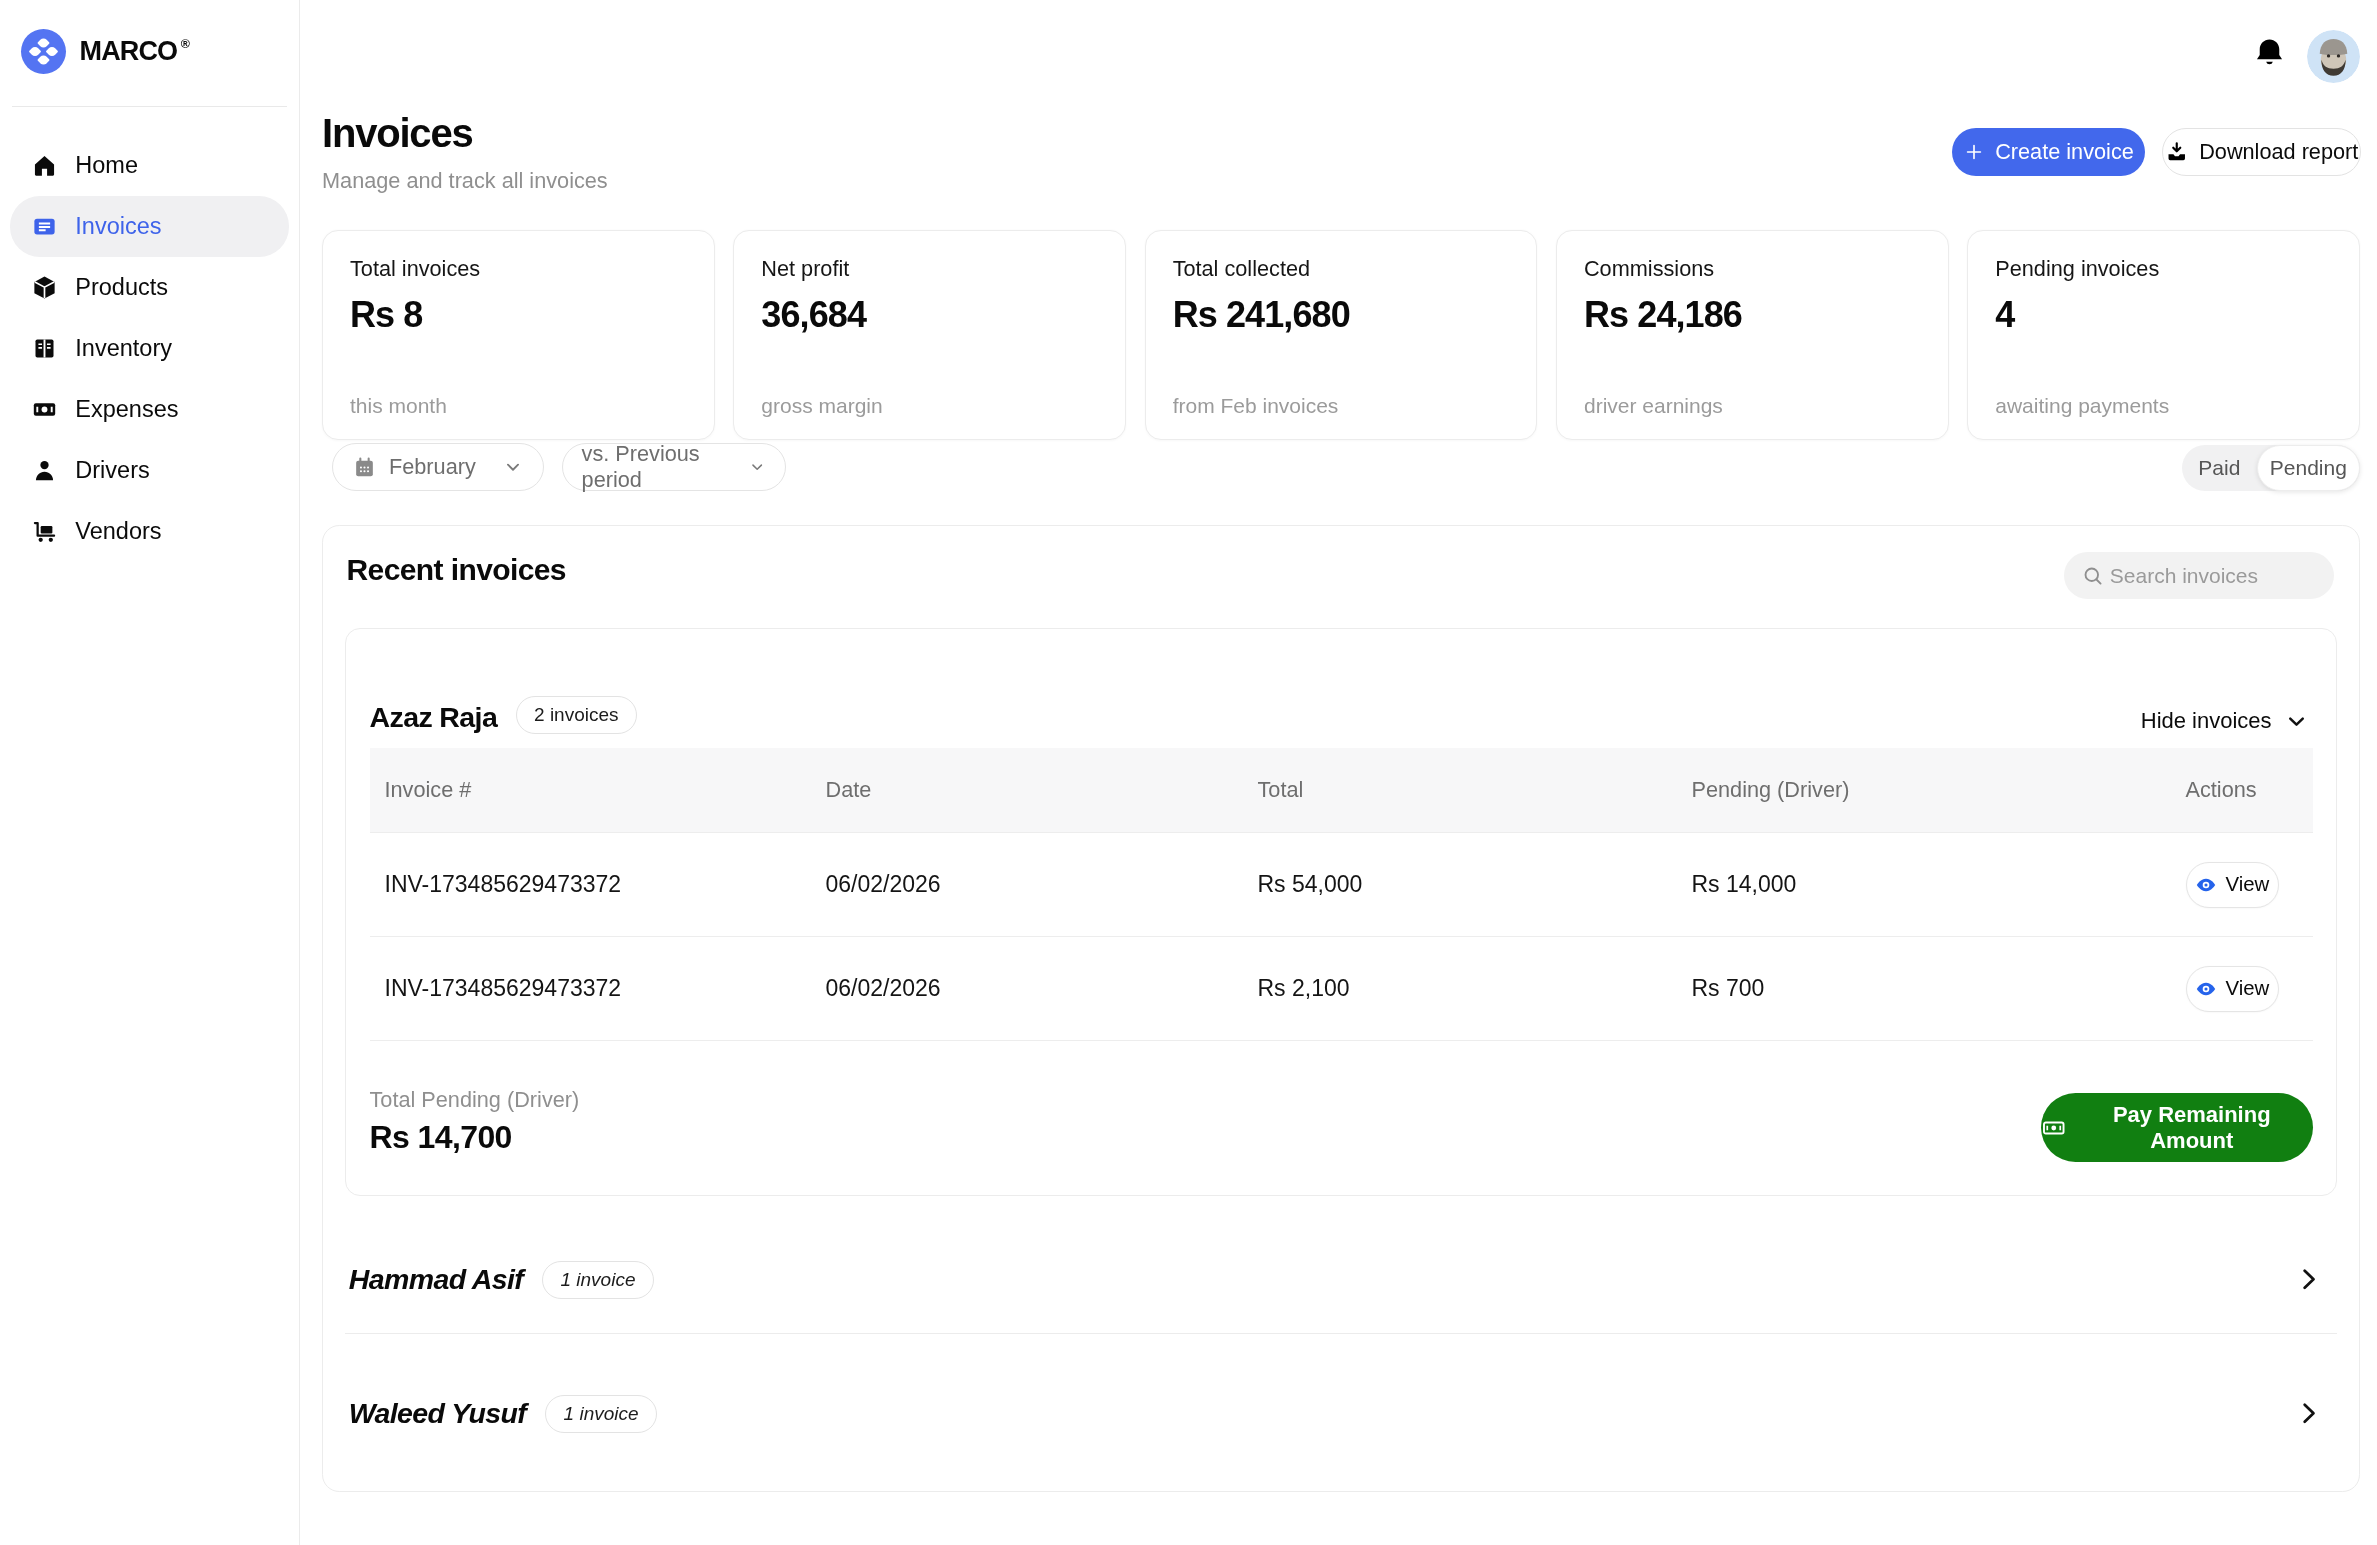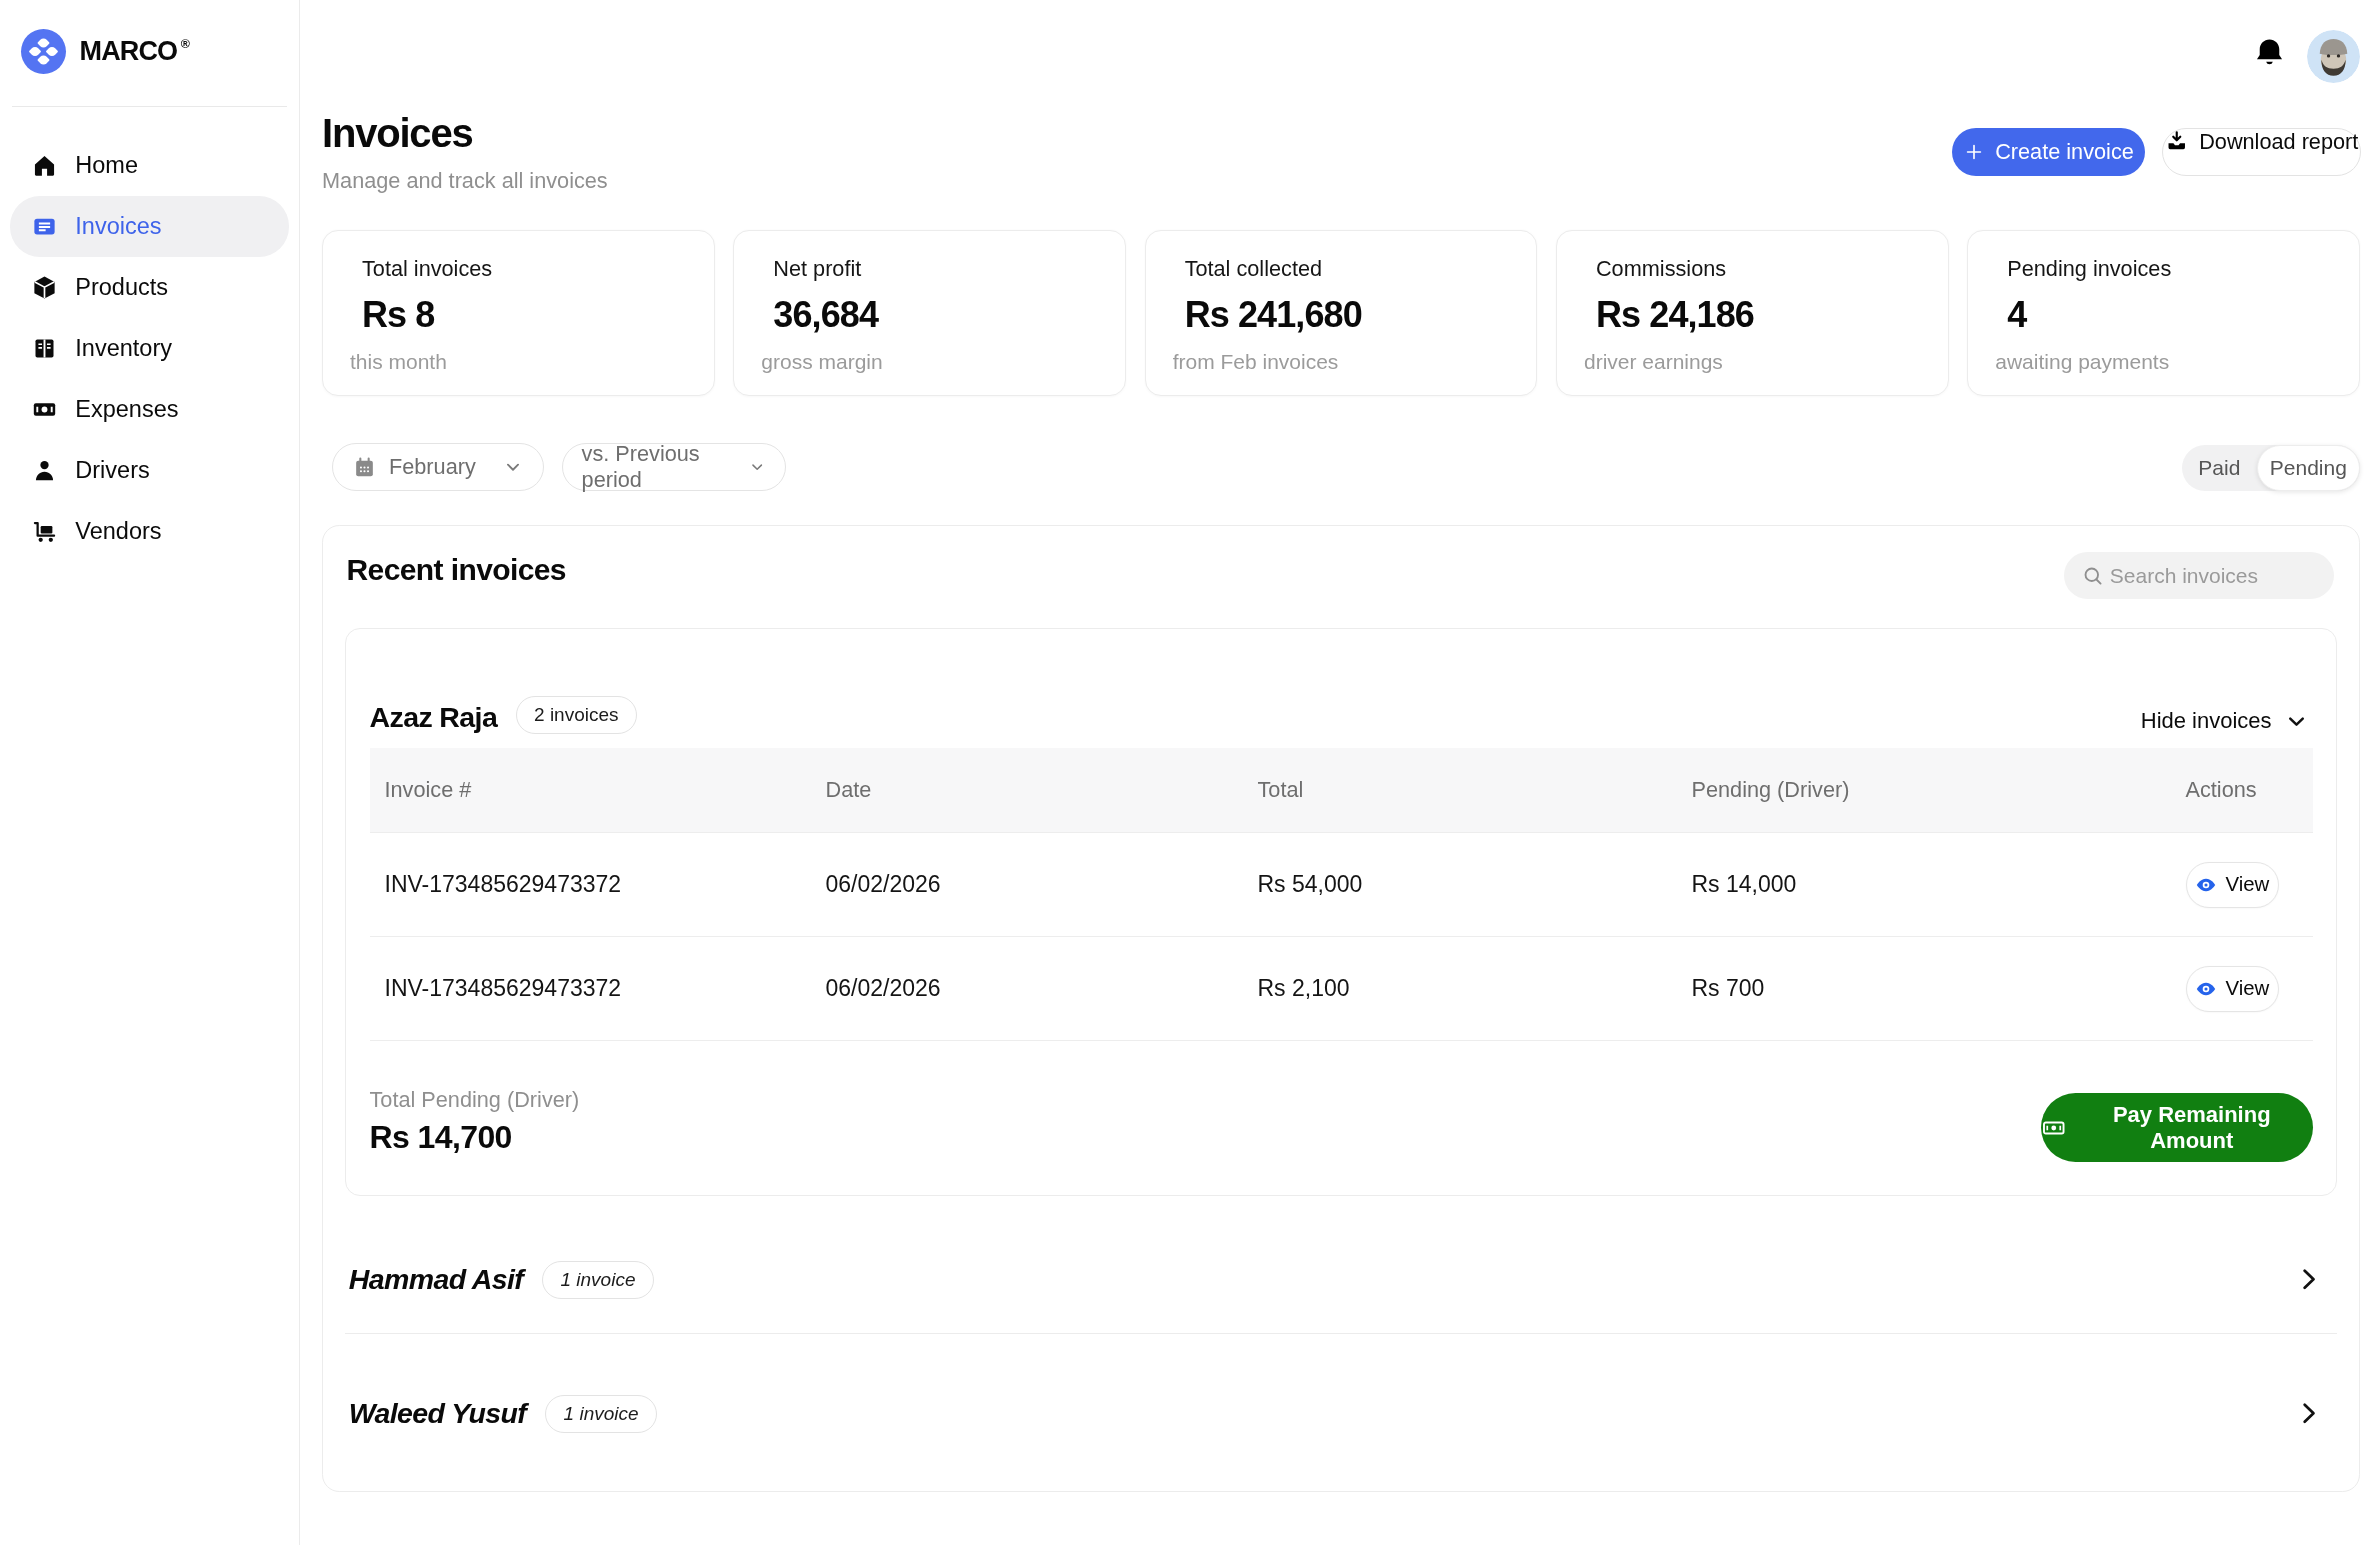--- a/index.html
+++ b/index.html
@@ -29,25 +29,25 @@
   
   .bell-btn { position:absolute; left:2252px; top:36px; width:35px; height:35px; cursor:pointer; }
   .avatar { position:absolute; left:2307px; top:30px; width:53px; height:53px; border-radius:50%; overflow:hidden; cursor:pointer; }
 
   
   .page-title { position:absolute; left:322px; top:111px; font-size:40px; font-weight:700; letter-spacing:-1.2px; color:#0a0a0a; }
   .page-subtitle { position:absolute; left:322px; top:168px; font-size:21.7px; color:#8f8f8f; }
   .btn-create { position:absolute; left:1952px; top:128px; width:193px; height:48px; border:none; border-radius:27px;
     background:#4268ec; color:#fff; font-size:21.7px; font-family:inherit; display:flex; align-items:center; justify-content:center; gap:10px; cursor:pointer; }
   .btn-download { position:absolute; left:2162px; top:128px; width:199px; height:48px; border:1.2px solid #e3e3e3; border-radius:27px;
-    background:#fff; color:#0b0b0b; font-size:21.7px; font-family:inherit; display:flex; justify-content:center; gap:11px; cursor:pointer; }
+    background:#fff; color:#0b0b0b; font-size:21.7px; font-family:inherit; display:flex; align-items:center; justify-content:center; gap:11px; cursor:pointer; }
 
   
   .stats { position:absolute; left:322px; top:230px; width:2038px; display:grid; grid-template-columns:repeat(5,1fr); gap:18.6px; }
-  .stat-card { height:166px; background:#fff; border:1.2px solid #ececec; border-radius:16px; padding:25px 39px; position:relative; box-shadow:0 0.6px 2.5px rgba(0,0,0,.03); }
+  .stat-card { height:210px; background:#fff; border:1.2px solid #ececec; border-radius:16px; padding:25px 27px; position:relative; box-shadow:0 0.6px 2.5px rgba(0,0,0,.03); }
   .stat-label { font-size:21.7px; color:#161616; }
   .stat-value { margin-top:12.4px; font-size:36px; font-weight:700; letter-spacing:-0.9px; color:#0a0a0a; }
   .stat-note { position:absolute; left:27px; bottom:21px; font-size:21px; color:#9b9b9b; }
 
   
   .pill-select { position:absolute; top:443px; height:48px; border:1.2px solid #e4e4e4; border-radius:27px; background:#fff;
     display:flex; align-items:center; gap:12.4px; padding:0 18.6px; font-size:21.7px; color:#6e6e6e; cursor:pointer; }
   .pill-month { left:332px; width:212px; }
   .pill-compare { left:562px; width:224px; }
   .pill-select .chev { margin-left:auto; }

